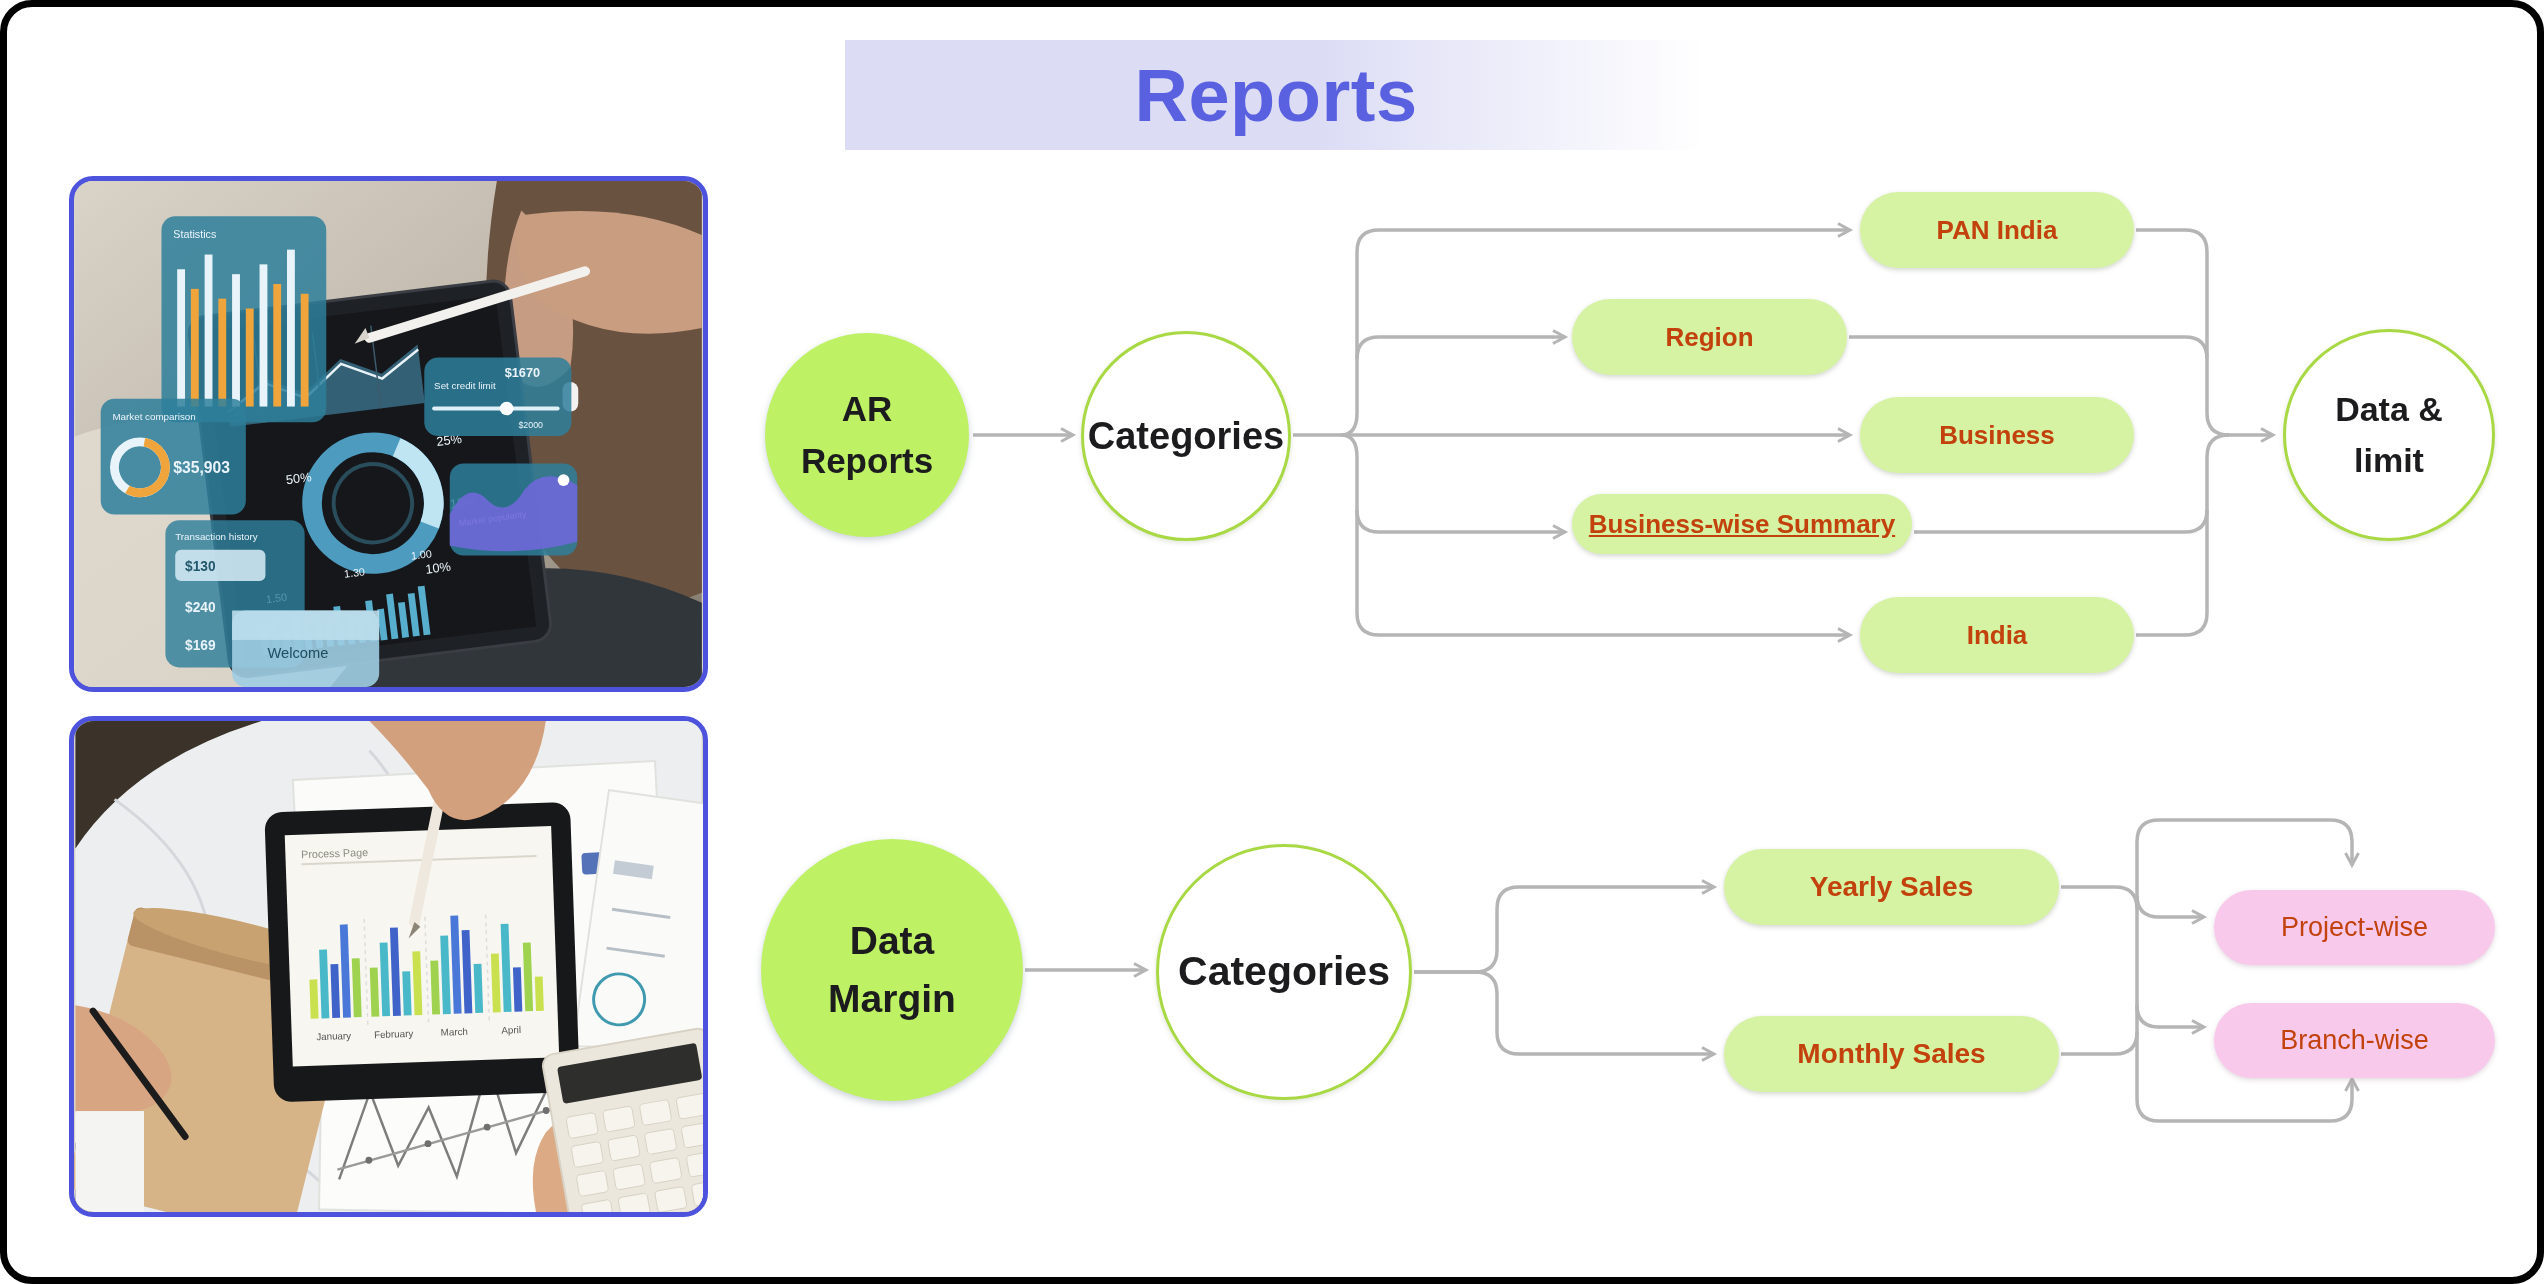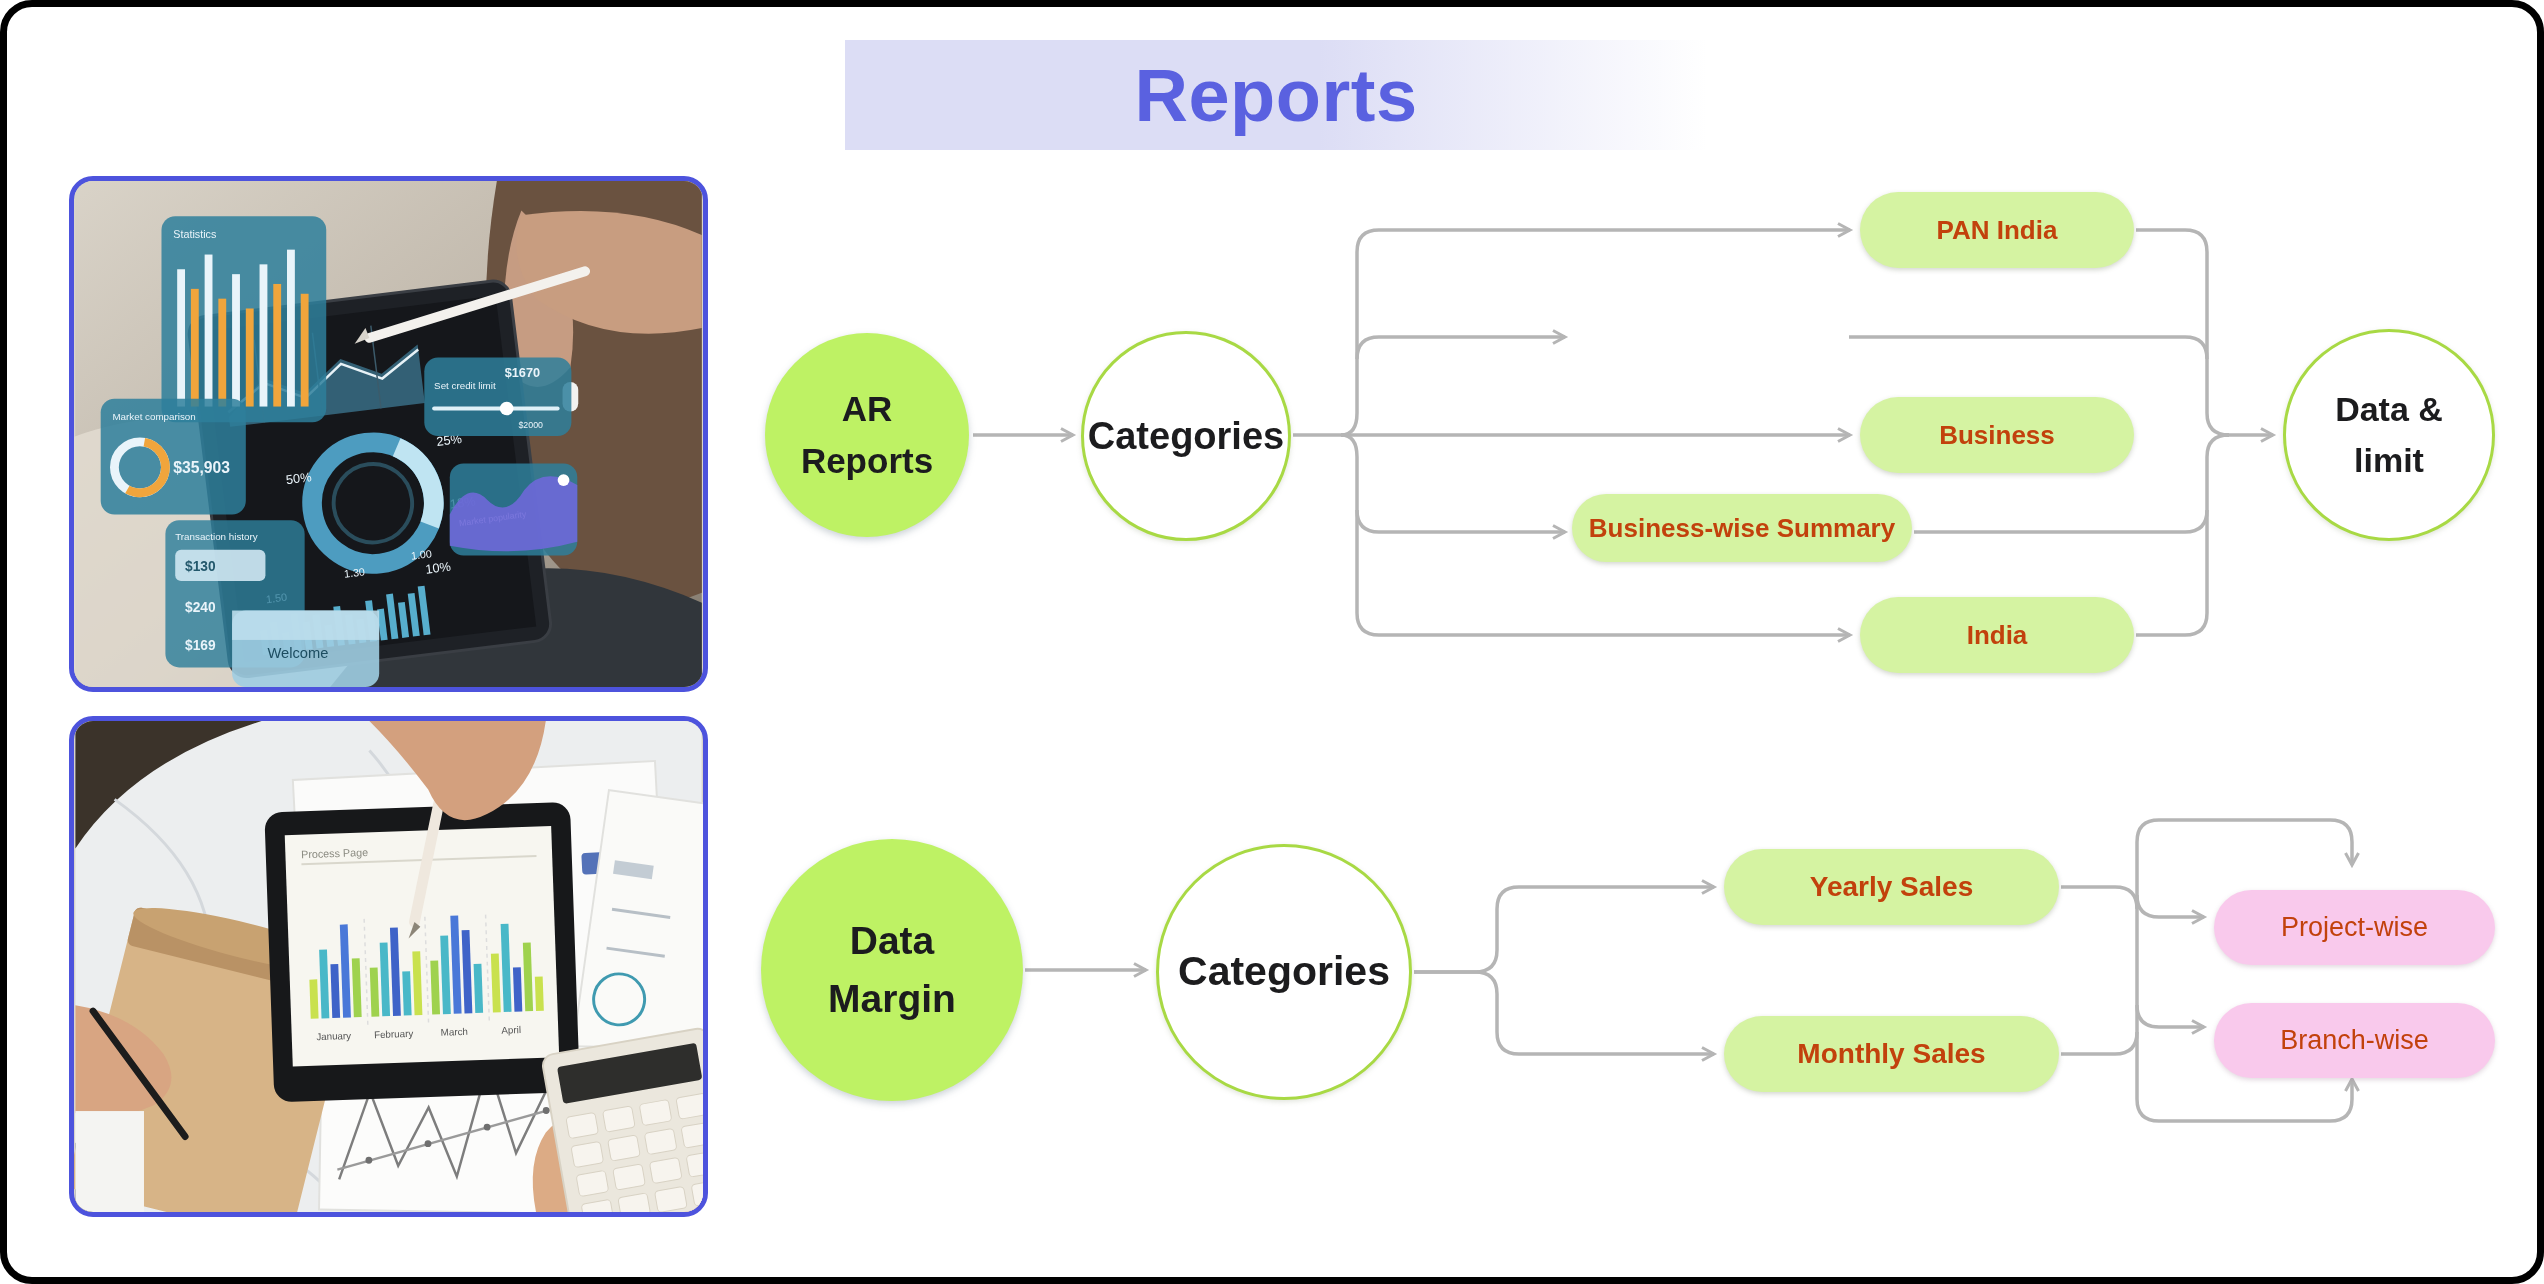--- a/index.html
+++ b/index.html
@@ -298,24 +298,27 @@
   <div class="circle blue" style="left:758px;top:326px;width:204px;height:204px;font-size:35px;">
     <span>AR</span>
     <span>Reports</span>
   </div>
   <div class="circle lime" style="left:1074px;top:324px;width:210px;height:210px;font-size:38px;">
     <span>Categories</span>
   </div>
   <div class="pill green" style="left:1853px;top:185px;width:274px;height:76px;">
     <span>PAN India</span>
   </div>
+  <div class="pill green" style="left:1565px;top:292px;width:275px;height:76px;">
+    <span>Region</span>
+  </div>
   <div class="pill green" style="left:1853px;top:390px;width:274px;height:76px;">
     <span>Business</span>
   </div>
-  <div class="pill green" style="left:1565px;top:487px;width:340px;height:68px;">
+  <div class="pill green" style="left:1565px;top:487px;width:340px;height:60px;text-decoration:underline;">
     <span>Business-wise Summary</span>
   </div>
   <div class="pill green" style="left:1853px;top:590px;width:274px;height:76px;">
     <span>India</span>
   </div>
   <div class="circle lime" style="left:2276px;top:322px;width:212px;height:212px;font-size:34px;">
     <span>Data &amp;</span>
     <span>limit</span>
   </div>
 

